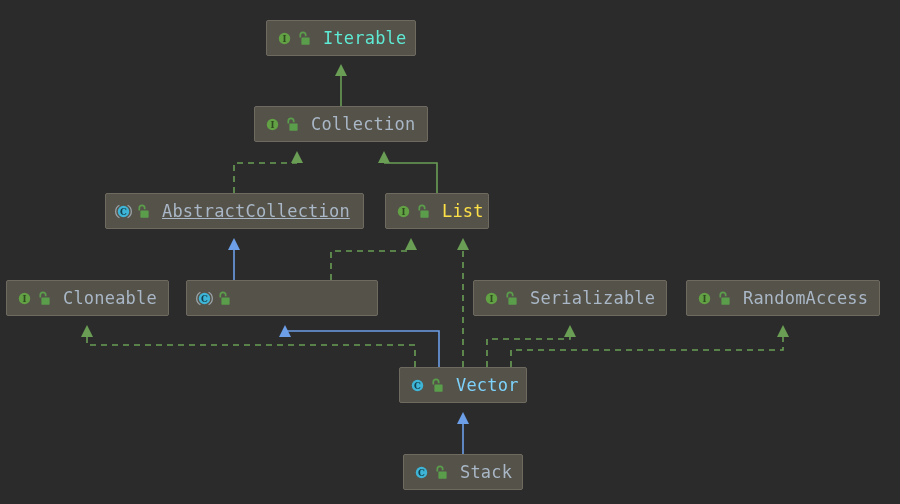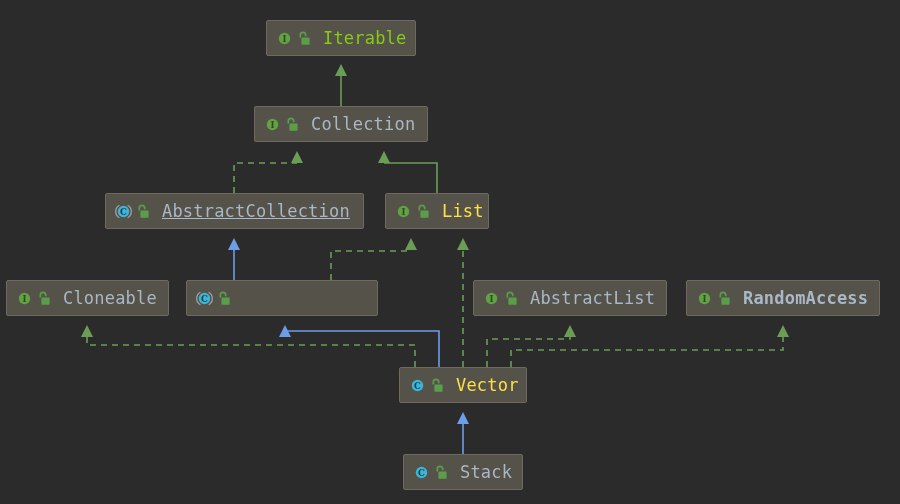--- a/index.html
+++ b/index.html
@@ -119,21 +119,21 @@
         <span class="node-icons">
           <svg viewBox="0 0 17 17" class="icon-type">
             <circle cx="8.5" cy="8.5" r="5.7" fill="#62a144"></circle>
             <text x="8.5" y="11.9" text-anchor="middle" font-size="8.6" font-family="&quot;DejaVu Serif&quot;, &quot;Liberation Serif&quot;, serif" font-weight="bold" fill="#2e4a1f">I</text>
           </svg>
           <svg viewBox="0 0 13 15" class="icon-lock">
             <path d="M3.3,6.6 L3.3,4.0 A2.7,2.7 0 0 1 8.7,4.0 L8.7,5.2" stroke="#5a9e4b" stroke-width="1.7" fill="none"></path>
             <rect x="4.4" y="6.4" width="8.2" height="7.4" rx="0.7" fill="#5a9e4b"></rect>
           </svg>
         </span>
-        <span class="node-label" style="color: #84cc16;">Iterable</span>
+        <span class="node-label" style="color: #5eead4;">Iterable</span>
       </div>
       <div class="node" style="left: 254px; top: 106px; width: 174px; background: rgb(85, 82, 74); border-color: rgb(110, 106, 96);">
         <span class="node-icons">
           <svg viewBox="0 0 17 17" class="icon-type">
             <circle cx="8.5" cy="8.5" r="5.7" fill="#62a144"></circle>
             <text x="8.5" y="11.9" text-anchor="middle" font-size="8.6" font-family="&quot;DejaVu Serif&quot;, &quot;Liberation Serif&quot;, serif" font-weight="bold" fill="#2e4a1f">I</text>
           </svg>
           <svg viewBox="0 0 13 15" class="icon-lock">
             <path d="M3.3,6.6 L3.3,4.0 A2.7,2.7 0 0 1 8.7,4.0 L8.7,5.2" stroke="#5a9e4b" stroke-width="1.7" fill="none"></path>
             <rect x="4.4" y="6.4" width="8.2" height="7.4" rx="0.7" fill="#5a9e4b"></rect>
@@ -200,47 +200,47 @@
         <span class="node-icons">
           <svg viewBox="0 0 17 17" class="icon-type">
             <circle cx="8.5" cy="8.5" r="5.7" fill="#62a144"></circle>
             <text x="8.5" y="11.9" text-anchor="middle" font-size="8.6" font-family="&quot;DejaVu Serif&quot;, &quot;Liberation Serif&quot;, serif" font-weight="bold" fill="#2e4a1f">I</text>
           </svg>
           <svg viewBox="0 0 13 15" class="icon-lock">
             <path d="M3.3,6.6 L3.3,4.0 A2.7,2.7 0 0 1 8.7,4.0 L8.7,5.2" stroke="#5a9e4b" stroke-width="1.7" fill="none"></path>
             <rect x="4.4" y="6.4" width="8.2" height="7.4" rx="0.7" fill="#5a9e4b"></rect>
           </svg>
         </span>
-        <span class="node-label" style="color: rgb(169, 183, 198);">AbstractList</span>
+        <span class="node-label" style="color: rgb(169, 183, 198);">Serializable</span>
       </div>
       <div class="node" style="left: 686px; top: 280px; width: 194px; background: rgb(85, 82, 74); border-color: rgb(110, 106, 96);">
         <span class="node-icons">
           <svg viewBox="0 0 17 17" class="icon-type">
             <circle cx="8.5" cy="8.5" r="5.7" fill="#62a144"></circle>
             <text x="8.5" y="11.9" text-anchor="middle" font-size="8.6" font-family="&quot;DejaVu Serif&quot;, &quot;Liberation Serif&quot;, serif" font-weight="bold" fill="#2e4a1f">I</text>
           </svg>
           <svg viewBox="0 0 13 15" class="icon-lock">
             <path d="M3.3,6.6 L3.3,4.0 A2.7,2.7 0 0 1 8.7,4.0 L8.7,5.2" stroke="#5a9e4b" stroke-width="1.7" fill="none"></path>
             <rect x="4.4" y="6.4" width="8.2" height="7.4" rx="0.7" fill="#5a9e4b"></rect>
           </svg>
         </span>
-        <span class="node-label" style="color: rgb(169, 183, 198); font-weight: bold;">RandomAccess</span>
+        <span class="node-label" style="color: rgb(169, 183, 198);">RandomAccess</span>
       </div>
       <div class="node" style="left: 399px; top: 367px; width: 128px; background: rgb(85, 82, 74); border-color: rgb(110, 106, 96);">
         <span class="node-icons">
           <svg viewBox="0 0 17 17" class="icon-type">
             <circle cx="8.5" cy="8.5" r="5.7" fill="#3eb5d6"></circle>
             <text x="8.5" y="11.9" text-anchor="middle" font-size="8.6" font-family="&quot;DejaVu Serif&quot;, &quot;Liberation Serif&quot;, serif" font-weight="bold" fill="#13414f">C</text>
           </svg>
           <svg viewBox="0 0 13 15" class="icon-lock">
             <path d="M3.3,6.6 L3.3,4.0 A2.7,2.7 0 0 1 8.7,4.0 L8.7,5.2" stroke="#5a9e4b" stroke-width="1.7" fill="none"></path>
             <rect x="4.4" y="6.4" width="8.2" height="7.4" rx="0.7" fill="#5a9e4b"></rect>
           </svg>
         </span>
-        <span class="node-label" style="color: #fde047;">Vector</span>
+        <span class="node-label" style="color: #7dd3fc;">Vector</span>
       </div>
       <div class="node" style="left: 403px; top: 454px; width: 120px; background: rgb(85, 82, 74); border-color: rgb(110, 106, 96);">
         <span class="node-icons">
           <svg viewBox="0 0 17 17" class="icon-type">
             <circle cx="8.5" cy="8.5" r="5.7" fill="#3eb5d6"></circle>
             <text x="8.5" y="11.9" text-anchor="middle" font-size="8.6" font-family="&quot;DejaVu Serif&quot;, &quot;Liberation Serif&quot;, serif" font-weight="bold" fill="#13414f">C</text>
           </svg>
           <svg viewBox="0 0 13 15" class="icon-lock">
             <path d="M3.3,6.6 L3.3,4.0 A2.7,2.7 0 0 1 8.7,4.0 L8.7,5.2" stroke="#5a9e4b" stroke-width="1.7" fill="none"></path>
             <rect x="4.4" y="6.4" width="8.2" height="7.4" rx="0.7" fill="#5a9e4b"></rect>

